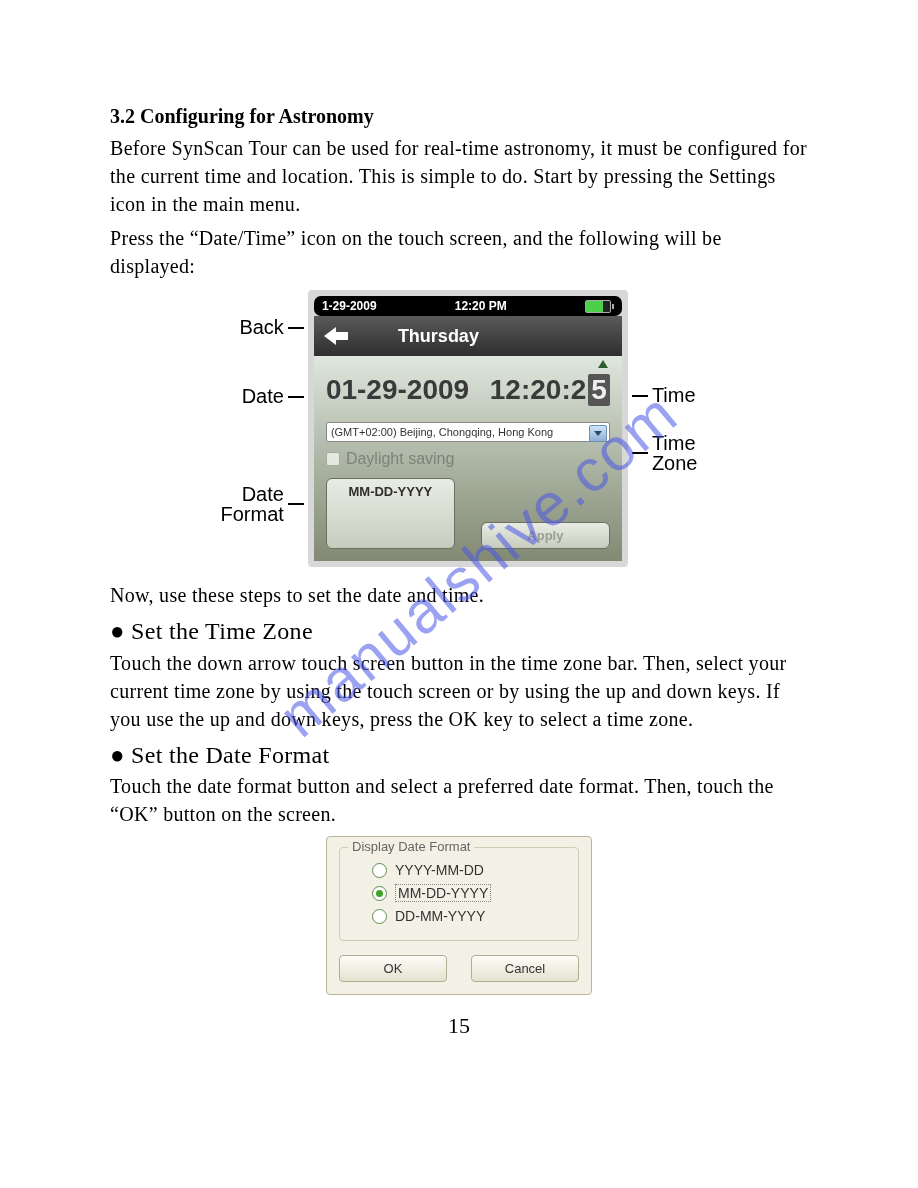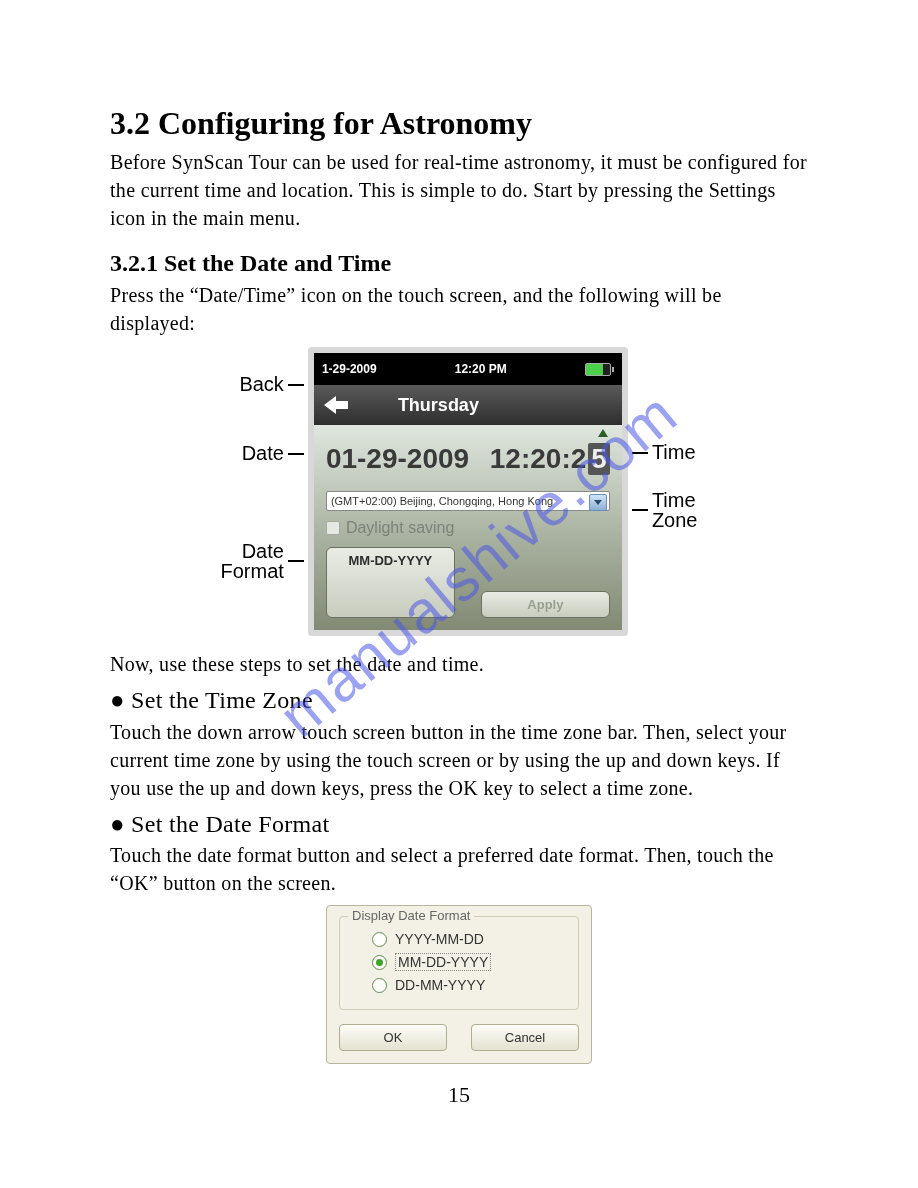--- a/index.html
+++ b/index.html
@@ -8,21 +8,21 @@
     background: #fff;
     font-family: Georgia, "Times New Roman", serif;
     color: #000;
     width: 918px;
   }
   .page {
     padding: 105px 110px 40px 110px;
     position: relative;
   }
   .h2 {
-    font-size: 32px;
+    font-size: 20px;
     font-weight: bold;
     margin: 0 0 6px 0;
   }
   .h3 {
     font-size: 24px;
     font-weight: bold;
     margin: 18px 0 4px 0;
   }
   .body-text {
     font-size: 20px;
@@ -91,25 +91,26 @@
     background: #d8d8d8;
     box-sizing: border-box;
     overflow: hidden;
     font-family: Arial, Helvetica, sans-serif;
   }
   .statusbar {
     background: #000;
     color: #fff;
     font-size: 12px;
     font-weight: bold;
-    height: 32px;
+    height: 20px;
     display: flex;
     align-items: center;
     justify-content: space-between;
     padding: 0 8px;
+    border-radius: 7px;
   }
   .battery {
     display: inline-flex;
     align-items: center;
   }
   .battery-body {
     width: 24px;
     height: 11px;
     border: 1px solid #aaa;
     border-radius: 2px;
@@ -321,21 +322,20 @@
 </head>
 <body>
 
 <div class="page">
 
   <div class="watermark">manualshive.com</div>
 
   <div class="h2">3.2  Configuring for Astronomy</div>
   <p class="body-text">Before SynScan Tour can be used for real-time astronomy, it must be configured for the current time and location. This is simple to do. Start by pressing the Settings icon in the main menu.</p>
 
-  <div class="h3">3.2.1  Set the Date and Time</div>
   <p class="body-text">Press the “Date/Time” icon on the touch screen, and the following will be displayed:</p>
 
   <div class="fig1-wrap">
     <div class="fig1">
 
       <div class="callouts-left">
         <div class="cl-row" style="margin-top:26px;">
           <span>Back</span>
           <span class="cl-line-l"></span>
         </div>

